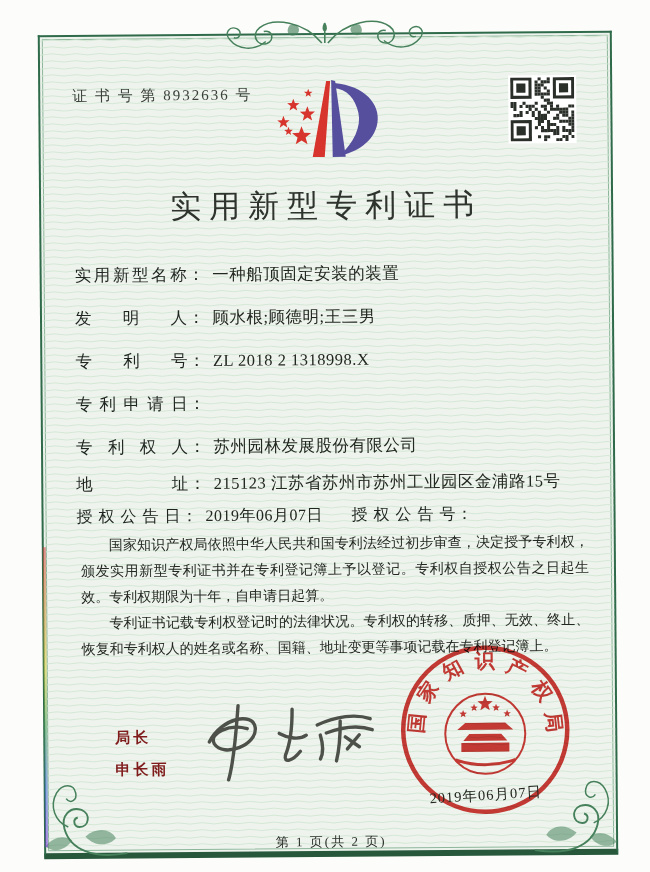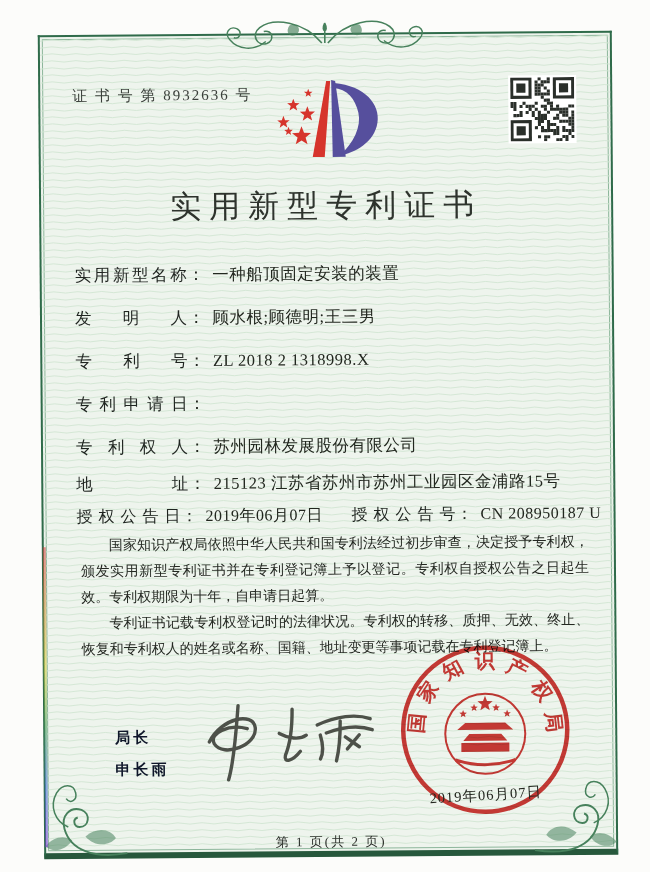--- a/index.html
+++ b/index.html
@@ -30,21 +30,21 @@
   .frow{position:absolute;left:33px;display:flex;align-items:baseline;font-size:16.5px;white-space:nowrap;}
   .flabel{display:inline-flex;justify-content:space-between;width:112px;color:#1f2420;}
   .fcolon{margin:0 8px 0 1px;}
   .fvalue{letter-spacing:.5px;}
   .pair{position:absolute;display:flex;align-items:baseline;font-size:16px;white-space:nowrap;}
   .pair .flabel{width:104px;}
   .paras{position:absolute;left:37px;top:496px;width:508px;font-size:14px;line-height:26px;
     text-align:justify;color:#242822;}
   .paras p{margin:0;text-indent:2em;}
   .director{position:absolute;left:70px;font-family:"Liberation Sans","DejaVu Sans",sans-serif;
-    font-size:15px;letter-spacing:3px;color:#0f172a;font-weight:600;}
+    font-size:15px;letter-spacing:3px;color:#7f1d1d;font-weight:600;}
   .sig{position:absolute;left:148px;top:660px;}
   .seal{position:absolute;left:352px;top:608px;mix-blend-mode:multiply;opacity:.93;}
   .seal-date{position:absolute;left:352px;top:752px;width:176px;text-align:center;
     font-size:14.5px;letter-spacing:1px;transform:rotate(-3deg);color:#23261f;}
   .footer{position:absolute;left:0;top:798px;width:100%;text-align:center;font-size:13px;
     letter-spacing:2px;color:#2a2e29;}
 </style>
 </head>
 <body>
 
@@ -423,21 +423,20 @@
   </div>
   <div class="pair" style="left:308px;top:470px;">
     <span class="flabel spread">
         <span>授</span>
         <span>权</span>
         <span>公</span>
         <span>告</span>
         <span>号</span>
       </span>
       <span class="fcolon">：</span>
-    <span class="fvalue">CN 208950187 U</span>
   </div>
 
   <div class="paras">
     <p>国家知识产权局依照中华人民共和国专利法经过初步审查，决定授予专利权，颁发实用新型专利证书并在专利登记簿上予以登记。专利权自授权公告之日起生效。专利权期限为十年，自申请日起算。</p>
     <p>专利证书记载专利权登记时的法律状况。专利权的转移、质押、无效、终止、恢复和专利权人的姓名或名称、国籍、地址变更等事项记载在专利登记簿上。</p>
   </div>
 
   <div class="director" style="top:692px;">局长</div>
   <div class="director" style="top:724px;text-align:right;">申长雨</div>
 

